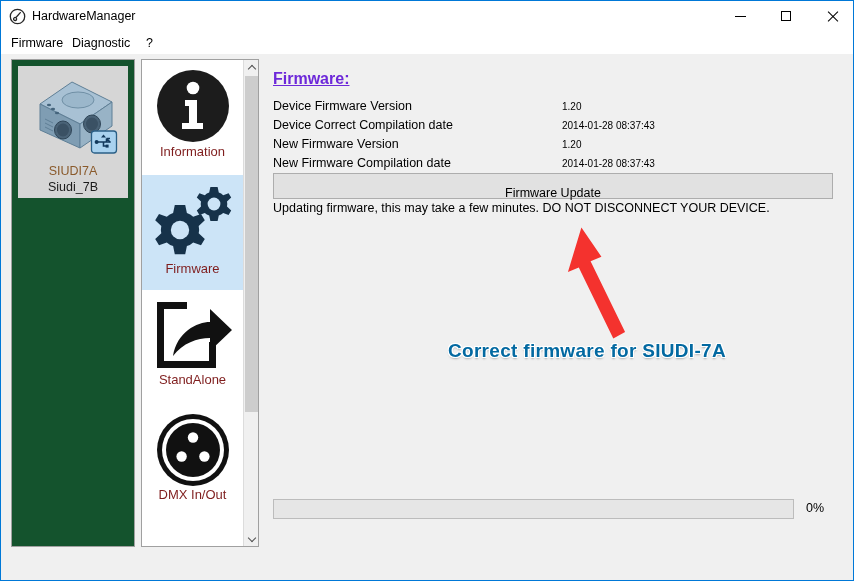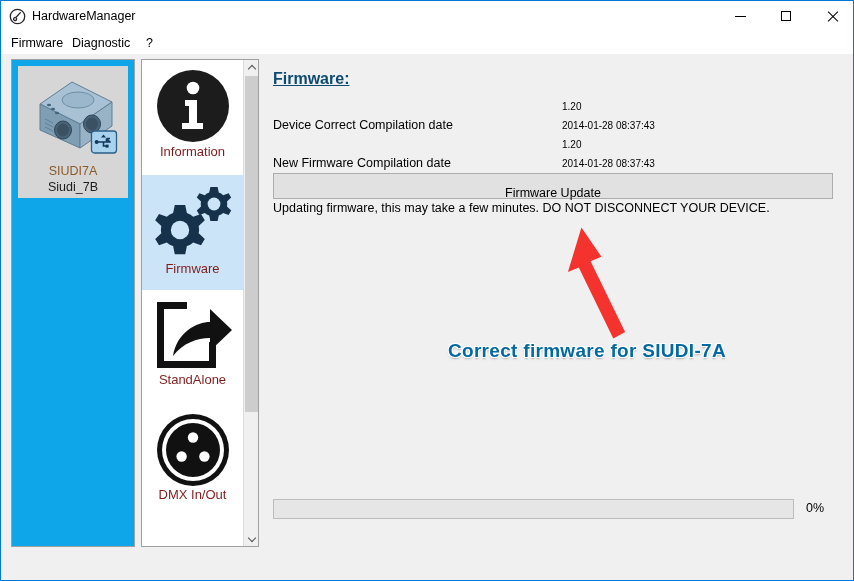--- a/index.html
+++ b/index.html
@@ -70,21 +70,21 @@
     padding: 0 5px; white-space: nowrap; cursor: default;
   }
   #menu-firmware   { left: 5px; }
   #menu-diagnostic { left: 66px; }
   #menu-help       { left: 140px; }
 
   
   #device-panel {
     position: absolute; left: 10px; top: 59px;
     width: 124px; height: 488px;
-    background: #0ea5e9;
+    background: #14532d;
     border: 1px solid #a0a0a0;
     overflow: hidden;
   }
   #device-item {
     position: absolute; left: 6px; top: 6px;
     width: 110px; height: 132px;
     background: #d6d6d6;
     cursor: default;
   }
   #device-thumb {
@@ -163,21 +163,21 @@
     cursor: default;
   }
 
   
   #content {
     position: absolute; left: 266px; top: 59px;
     width: 578px; height: 488px;
   }
   #section-title {
     position: absolute; left: 6px; top: 11px;
-    font-size: 16px; font-weight: bold; color: #0c4a6e;
+    font-size: 16px; font-weight: bold; color: #6d28d9;
     text-decoration: underline;
     white-space: nowrap;
   }
   .info-row { position: absolute; left: 6px; width: 560px; height: 19px; }
   .info-label {
     position: absolute; left: 0; top: 0;
     font-size: 12.5px; color: #000; white-space: nowrap;
     line-height: 19px;
   }
   .info-value {
@@ -381,27 +381,29 @@
         <span class="chev"></span>
       </div>
     </div>
   </div>
 
   <div id="content">
 
     <div id="section-title">Firmware:</div>
 
     <div class="info-row" id="row-0">
+      <span class="info-label">Device Firmware Version</span>
       <span class="info-value">1.20</span>
     </div>
     <div class="info-row" id="row-1">
       <span class="info-label">Device Correct Compilation date</span>
       <span class="info-value">2014-01-28 08:37:43</span>
     </div>
     <div class="info-row" id="row-2">
+      <span class="info-label">New Firmware Version</span>
       <span class="info-value">1.20</span>
     </div>
     <div class="info-row" id="row-3">
       <span class="info-label">New Firmware Compilation date</span>
       <span class="info-value">2014-01-28 08:37:43</span>
     </div>
 
     <button id="firmware-update-button">Firmware Update</button>
 
     <div id="status-message">Updating firmware, this may take a few minutes. DO NOT DISCONNECT YOUR DEVICE.</div>

